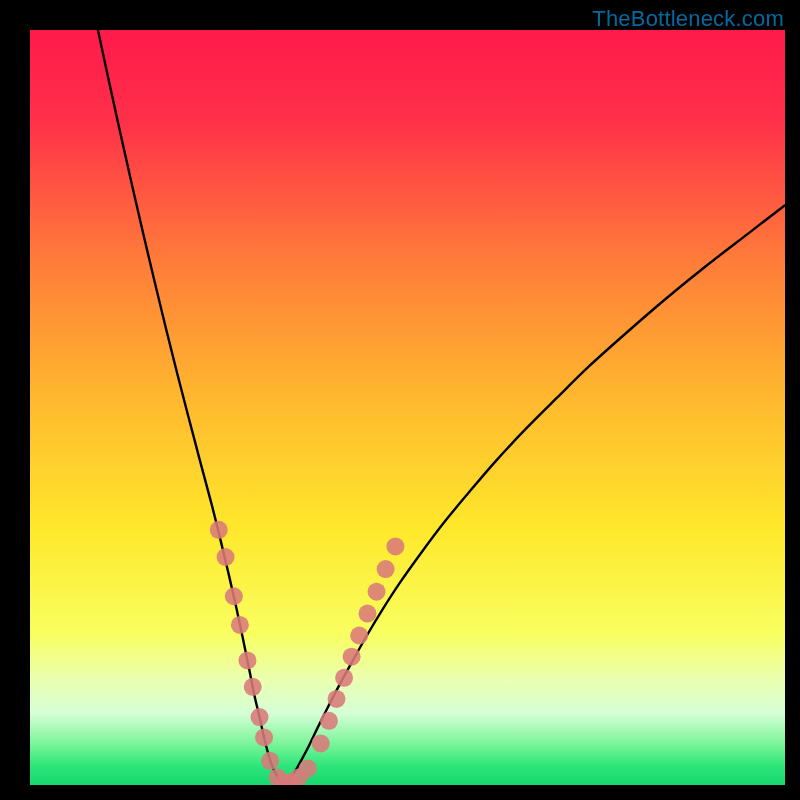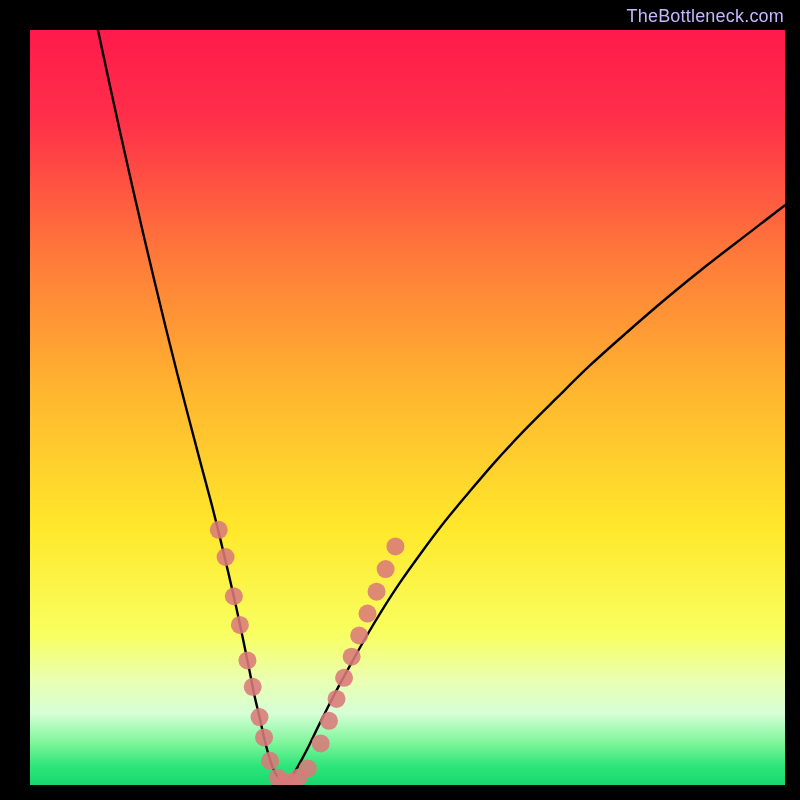--- a/index.html
+++ b/index.html
@@ -2,22 +2,22 @@
 <html><head>
 <meta charset="utf-8">
 <style>
   * { margin: 0; padding: 0; box-sizing: border-box; }
   html, body { width: 800px; height: 800px; overflow: hidden; }
   body { background: #000; position: relative; font-family: Arial, Helvetica, sans-serif; }
   .watermark {
     position: absolute;
     top: 6px;
     right: 16px;
-    color: #c4b5fd;
-    font-size: 18px;
+    color: #0369a1;
+    font-size: 22px;
     font-weight: 500;
     letter-spacing: 0.2px;
     z-index: 10;
   }
   .plot-frame {
     position: absolute;
     left: 30px;
     top: 30px;
     width: 755px;
     height: 755px;

